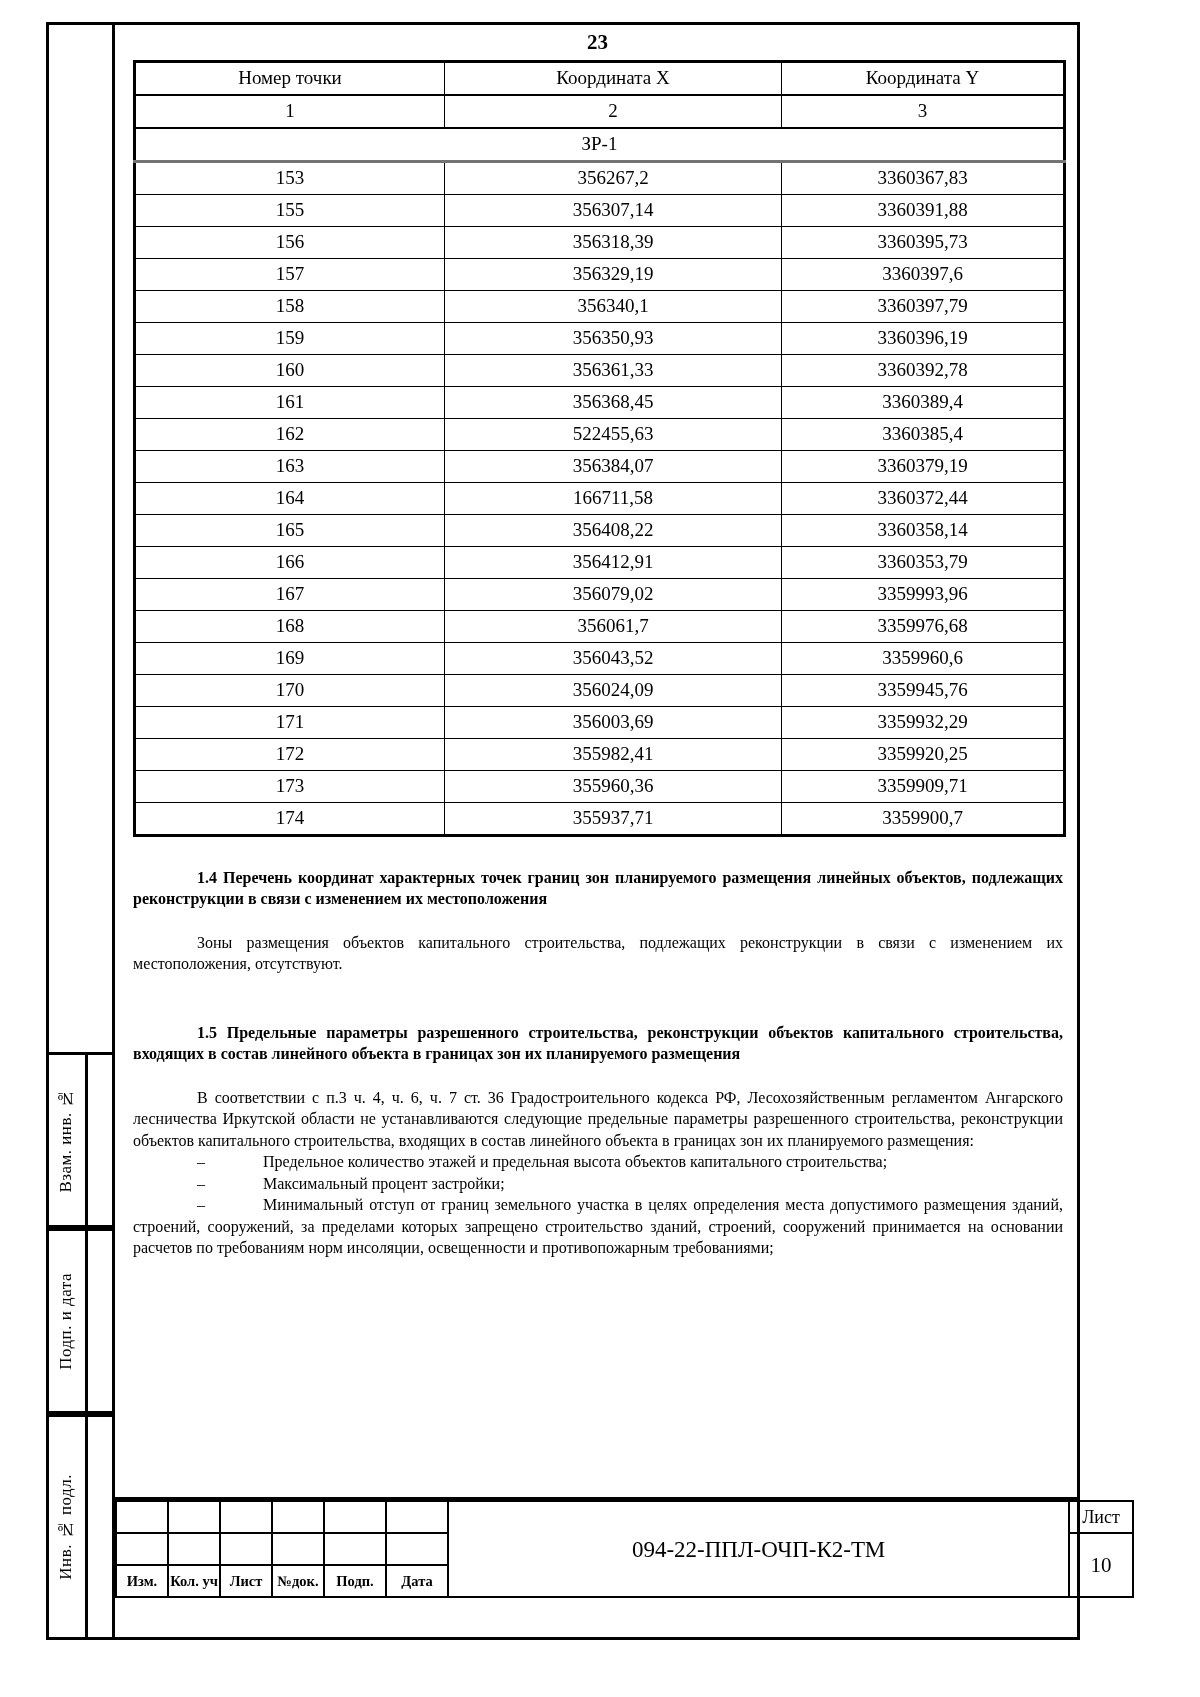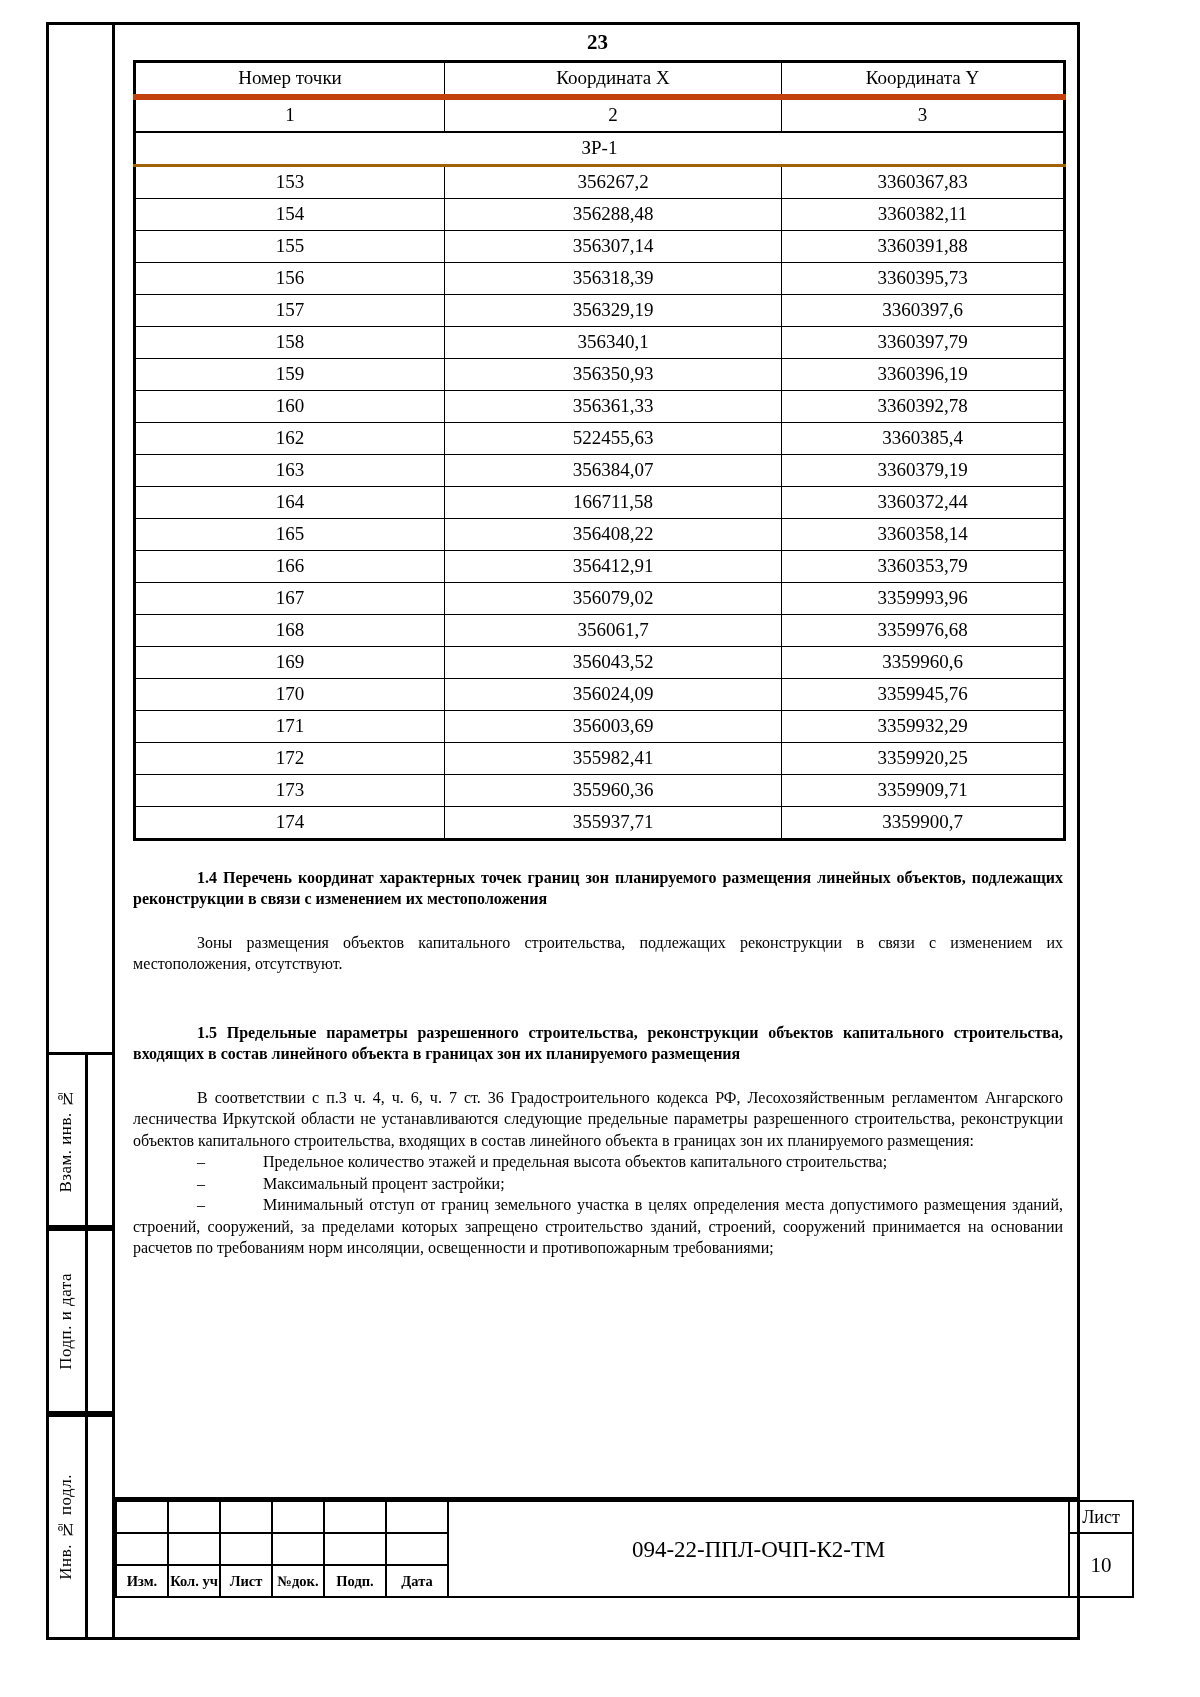--- a/index.html
+++ b/index.html
@@ -113,25 +113,25 @@
     font-weight: normal;
     padding: 2px 0 3px 0;
     height: 26px;
     line-height: 1.05;
     font-family: "Liberation Serif", serif;
   }
   table.coord {
     border: 3px solid #000;
   }
   table.coord tr.header-row td {
-    border-bottom: 6px solid #c2410c;
+    border-bottom: 1px solid #c2410c;
   }
   table.coord tr.group-row td {
     border-top: 2px solid #000;
-    border-bottom: 3px solid #a16207;
+    border-bottom: 3px solid #737373;
   }
   table.coord tr.numrow td {
     border-top: 2px solid #000;
   }
   .col-a { width: 310px; }
   .col-b { width: 337px; }
   .col-c { width: 283px; }
 
   
   .body-block {
@@ -266,25 +266,20 @@
           </tr>
           <tr class="group-row">
             <td colspan="3">ЗР-1</td>
           </tr>
         <tr>
               <td>153</td>
               <td>356267,2</td>
               <td>3360367,83</td>
             </tr>
             <tr>
-              <td>154</td>
-              <td>356288,48</td>
-              <td>3360382,11</td>
-            </tr>
-            <tr>
               <td>155</td>
               <td>356307,14</td>
               <td>3360391,88</td>
             </tr>
             <tr>
               <td>156</td>
               <td>356318,39</td>
               <td>3360395,73</td>
             </tr>
             <tr>
@@ -299,20 +294,25 @@
             </tr>
             <tr>
               <td>159</td>
               <td>356350,93</td>
               <td>3360396,19</td>
             </tr>
             <tr>
               <td>160</td>
               <td>356361,33</td>
               <td>3360392,78</td>
+            </tr>
+            <tr>
+              <td>161</td>
+              <td>356368,45</td>
+              <td>3360389,4</td>
             </tr>
             <tr>
               <td>162</td>
               <td>522455,63</td>
               <td>3360385,4</td>
             </tr>
             <tr>
               <td>163</td>
               <td>356384,07</td>
               <td>3360379,19</td>

